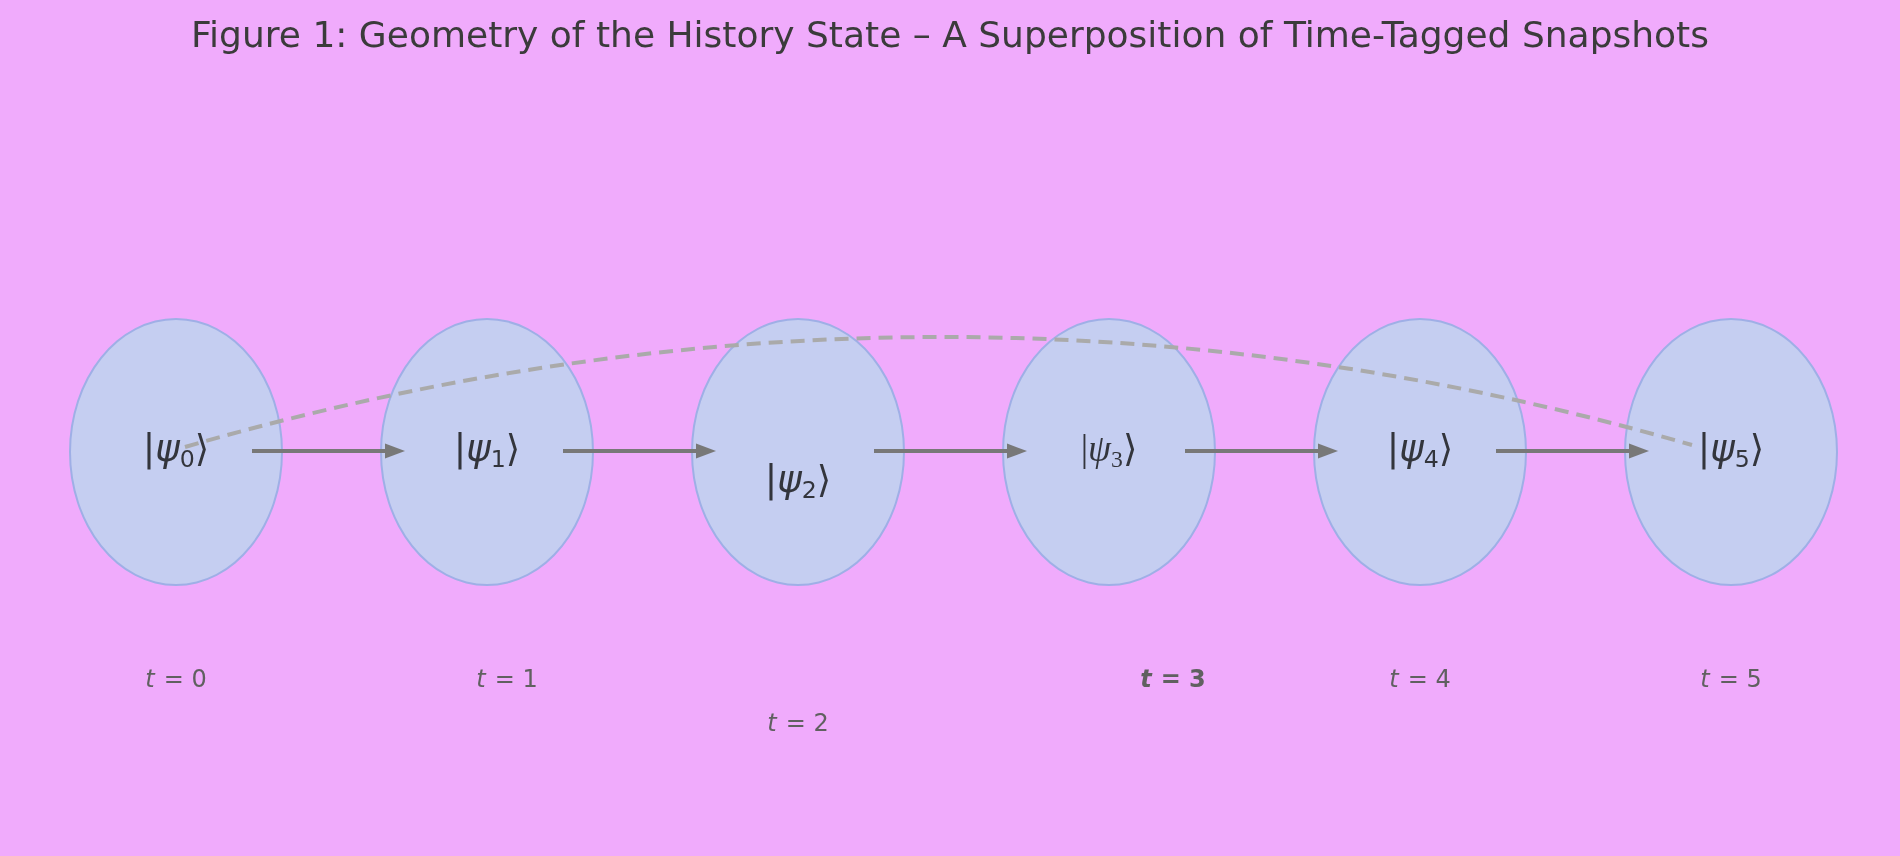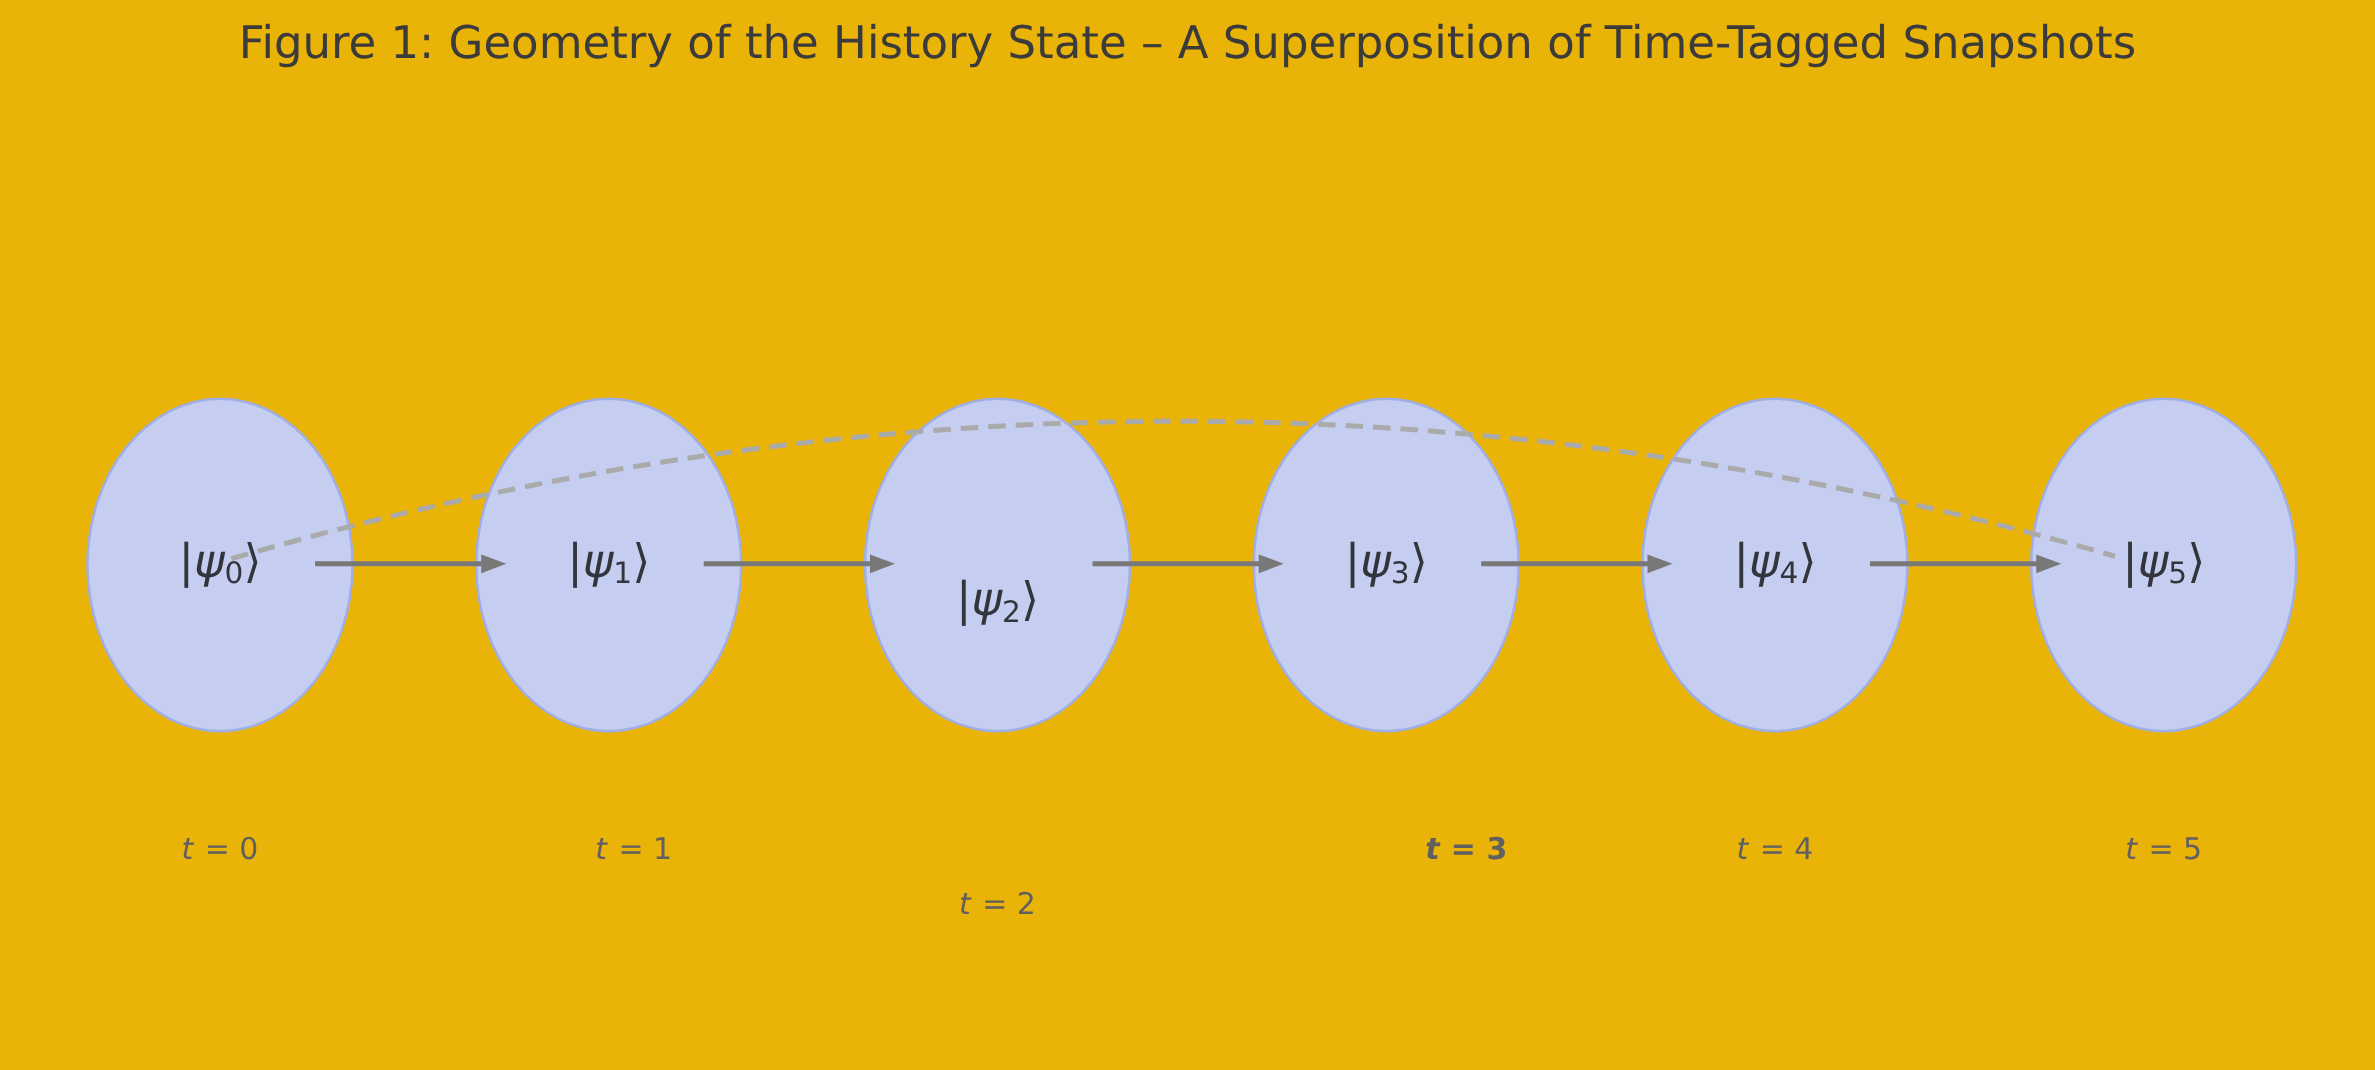--- a/index.html
+++ b/index.html
@@ -4,21 +4,21 @@
 <style>
   html, body {
     margin: 0;
     padding: 0;
     background: #ffffff;
   }
   .canvas {
     position: relative;
     width: 1900px;
     height: 856px;
-    background: #eab308;
+    background: #f0abfc;
     overflow: hidden;
     font-family: "DejaVu Sans", "Liberation Sans", sans-serif;
   }
   .figure-title {
     position: absolute;
     top: 12px;
     left: 0;
     width: 100%;
     text-align: center;
     font-size: 36px;
@@ -121,21 +121,21 @@
     </div>
 
     <div class="node">
       <div class="ellipse" style="left: 691px; top: 318px; width: 214px; height: 268px; background: rgb(197, 206, 241); border-color: rgb(159, 175, 230);"></div>
       <div class="ket" style="left: 798px; top: 450px; color: rgb(51, 53, 60); margin-top: 31px;"><span class="open">|</span><span class="psi">ψ</span><span class="sub">2</span><span class="close">⟩</span></div>
       <div class="time" style="left: 798px; top: 679px; color: rgb(96, 96, 96); margin-top: 44px;"><span class="time-var">t</span><span class="time-value">= 2</span></div>
     </div>
 
     <div class="node">
       <div class="ellipse" style="left: 1002px; top: 318px; width: 214px; height: 268px; background: rgb(197, 206, 241); border-color: rgb(159, 175, 230);"></div>
-      <div class="ket" style="left: 1109px; top: 450px; color: rgb(51, 53, 60);"><span class="open">|</span><span class="psi">ψ</span><span class="sub">3</span><span class="close">⟩</span></div>
+      <div class="ket" style="left: 1109px; top: 450px; color: rgb(51, 53, 60); font-family: Liberation Serif, serif;"><span class="open">|</span><span class="psi">ψ</span><span class="sub">3</span><span class="close">⟩</span></div>
       <div class="time" style="left: 1173px; top: 679px; color: rgb(96, 96, 96); font-weight: bold;"><span class="time-var">t</span><span class="time-value">= 3</span></div>
     </div>
 
     <div class="node">
       <div class="ellipse" style="left: 1313px; top: 318px; width: 214px; height: 268px; background: rgb(197, 206, 241); border-color: rgb(159, 175, 230);"></div>
       <div class="ket" style="left: 1420px; top: 450px; color: rgb(51, 53, 60);"><span class="open">|</span><span class="psi">ψ</span><span class="sub">4</span><span class="close">⟩</span></div>
       <div class="time" style="left: 1420px; top: 679px; color: rgb(96, 96, 96);"><span class="time-var">t</span><span class="time-value">= 4</span></div>
     </div>
 
     <div class="node">

